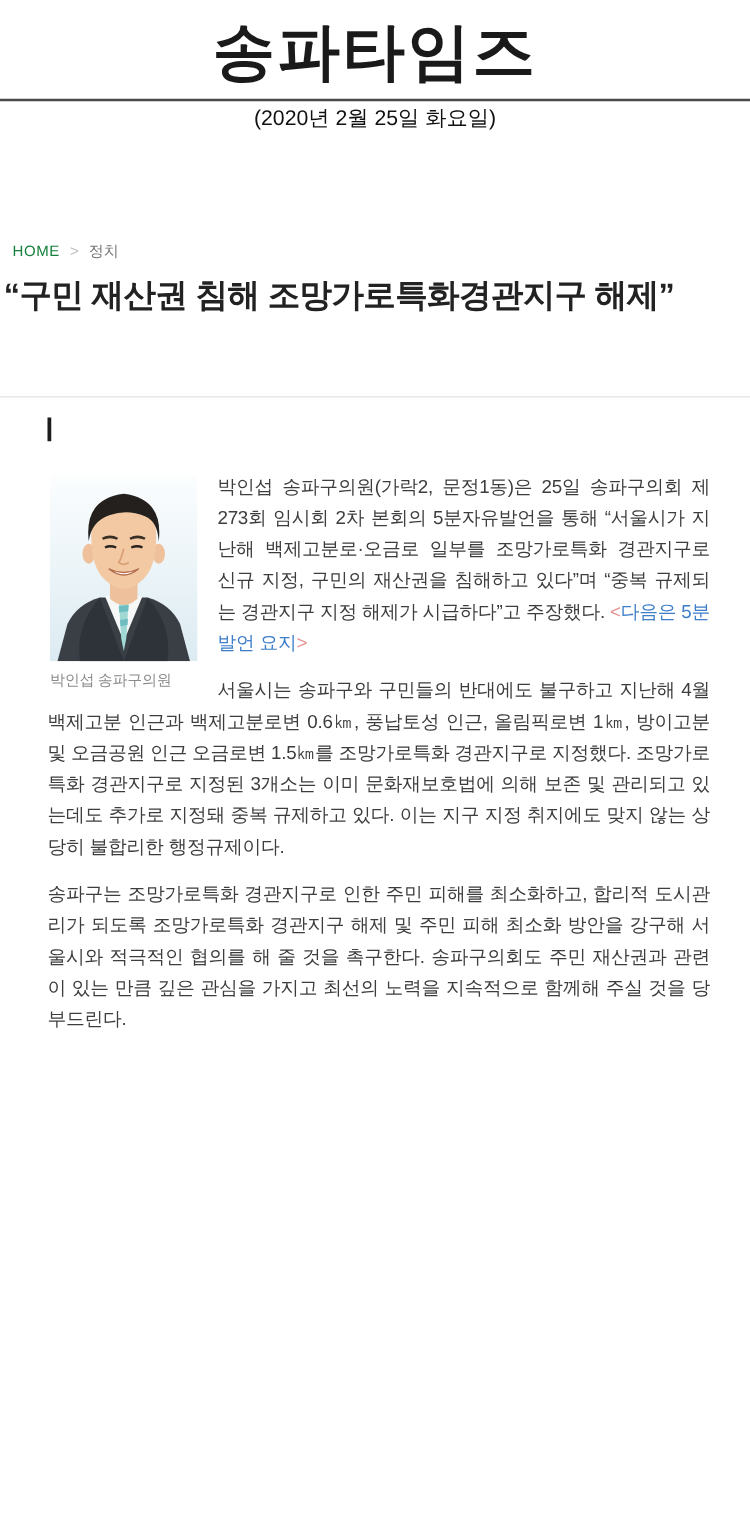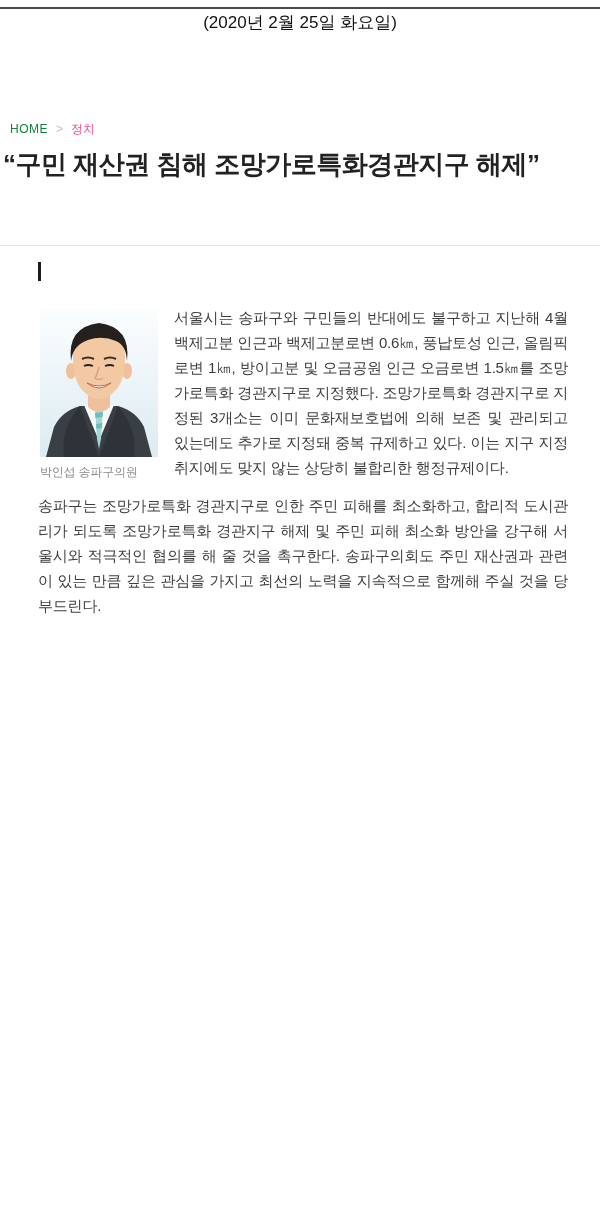--- a/index.html
+++ b/index.html
@@ -42,21 +42,21 @@
   
   .breadcrumb {
     margin: 88px 0 0 10px;
     font-size: 12px;
     line-height: 15px;
     color: #9a9a9a;
   }
   .breadcrumb a { text-decoration: none; cursor: pointer; }
   .crumb-home { color: #15803d; letter-spacing: 0.5px; }
   .crumb-sep  { color: #c0c0c0; margin: 0 8px; }
-  .crumb-cat  { color: #ec4899; }
+  .crumb-cat  { color: #737373; }
 
   
   .headline {
     margin: 10px 0 0 3px;
     font-size: 26px;
     line-height: 34px;
     font-weight: 600;
     color: #222222;
     letter-spacing: -0.5px;
   }
@@ -102,33 +102,35 @@
     margin: 4px 16px 4px 2px;
     padding: 0;
   }
   figure.portrait svg { display: block; width: 118px; height: 148px; }
   figure.portrait figcaption {
     font-size: 12px;
     line-height: 16px;
     color: #8a8a8a;
     margin-top: 7px;
     letter-spacing: -0.2px;
+    font-family: Liberation Serif, serif;
   }
 
   .inline-link {
     color: #3d7ec9;
     text-decoration: none;
     cursor: pointer;
   }
   .bracket { color: #e59090; }
 </style>
 </head>
 <body>
 
 <header>
+  <h1 class="masthead-title">송파타임즈</h1>
   <hr class="masthead-rule">
   <div class="issue-date">(2020년 2월 25일 화요일)</div>
 </header>
 
 <nav class="breadcrumb">
   <a class="crumb-home">HOME</a><span class="crumb-sep">&gt;</span><a class="crumb-cat">정치</a>
 </nav>
 
 <h2 class="headline">“구민 재산권 침해 조망가로특화경관지구 해제”</h2>
 
@@ -175,16 +177,17 @@
       <path d="M44 57 Q48 55 53 57" stroke="#2a2220" stroke-width="1.8" fill="none"></path>
       <path d="M65 57 Q70 55 74 57" stroke="#2a2220" stroke-width="1.8" fill="none"></path>
 
       <path d="M59 58 Q57 66 55 69 Q59 72 63 69" stroke="#d9a377" stroke-width="1.5" fill="none"></path>
 
       <path d="M47 74 Q59 84 71 74 Q59 80 47 74 Z" fill="#ffffff" stroke="#b66e4f" stroke-width="1"></path>
     </svg>
     <figcaption>박인섭 송파구의원</figcaption>
   </figure>
 
+  <p><span>박인섭 송파구의원(가락2, 문정1동)은 25일 송파구의회 제273회 임시회 2차 본회의 5분자유발언을 통해 “서울시가 지난해 백제고분로·오금로 일부를 조망가로특화 경관지구로 신규 지정, 구민의 재산권을 침해하고 있다”며 “중복 규제되는 경관지구 지정 해제가 시급하다”고 주장했다. </span><span class="bracket">&lt;</span><a class="inline-link">다음은 5분발언 요지</a><span class="bracket">&gt;</span></p>
 
   <p>서울시는 송파구와 구민들의 반대에도 불구하고 지난해 4월 백제고분 인근과 백제고분로변 0.6㎞, 풍납토성 인근, 올림픽로변 1㎞, 방이고분 및 오금공원 인근 오금로변 1.5㎞를 조망가로특화 경관지구로 지정했다. 조망가로특화 경관지구로 지정된 3개소는 이미 문화재보호법에 의해 보존 및 관리되고 있는데도 추가로 지정돼 중복 규제하고 있다. 이는 지구 지정 취지에도 맞지 않는 상당히 불합리한 행정규제이다.</p>
   <p>송파구는 조망가로특화 경관지구로 인한 주민 피해를 최소화하고, 합리적 도시관리가 되도록 조망가로특화 경관지구 해제 및 주민 피해 최소화 방안을 강구해 서울시와 적극적인 협의를 해 줄 것을 촉구한다. 송파구의회도 주민 재산권과 관련이 있는 만큼 깊은 관심을 가지고 최선의 노력을 지속적으로 함께해 주실 것을 당부드린다.</p>
 </div>
 
 </body></html>

